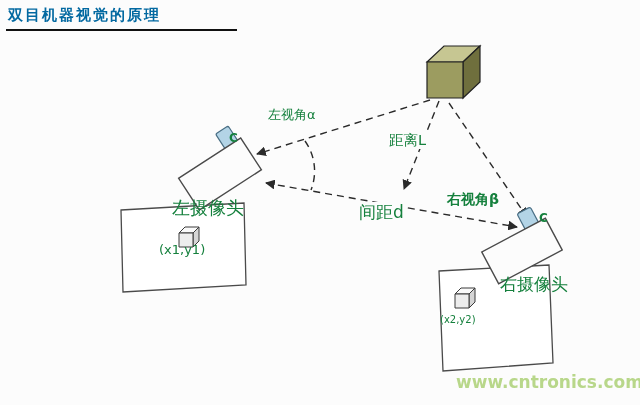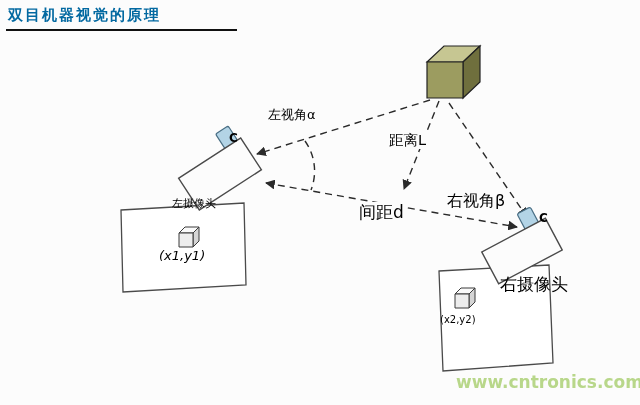--- a/index.html
+++ b/index.html
@@ -9,31 +9,31 @@
     font-family:"DejaVu Sans","Liberation Sans",sans-serif;
   }
   .stage svg { position:absolute; left:0; top:0; }
   .page-title {
     position:absolute; left:8px; top:6px;
     font-size:15px; font-weight:700; letter-spacing:2px; color:#0369a1;
   }
   .title-underline {
     position:absolute; left:6px; top:29px; width:231px; height:2px; background:#111;
   }
-  .lbl { position:absolute; color:#000000; white-space:nowrap; line-height:1.2; }
+  .lbl { position:absolute; color:#15803d; white-space:nowrap; line-height:1.2; }
   .bg  { background:#fcfcfc; padding:0 2px;text-align:right; }
   .lbl-left-view  { left:268px; top:107px; font-size:13px; }
   .lbl-distance   { left:387px; top:132px; font-size:14.5px; }
   .lbl-spacing    { left:357px; top:202px; font-size:17px; }
-  .lbl-right-view { left:447px; top:191px; font-size:16px; }
-  .lbl-left-cam   { left:172px; top:197px; font-size:11px; }
+  .lbl-right-view { left:447px; top:191px; font-size:14px;font-weight:bold; }
+  .lbl-left-cam   { left:172px; top:197px; font-size:18px; }
   .lbl-right-cam  { left:500px; top:274px; font-size:17px; }
   .lbl-c-left     { left:229px; top:131px; font-size:12px; font-weight:600; }
   .lbl-c-right    { left:539px; top:211px; font-size:12px; font-weight:600; }
-  .lbl-p1         { left:159px; top:248px; font-size:13px;font-style:italic; }
+  .lbl-p1         { left:159px; top:242px; font-size:13px; }
   .lbl-p2         { left:440px; top:314px; font-size:10px; }
   .watermark {
     position:absolute; left:456px; top:372px;
     font-size:17px; font-weight:600; color:#b8d78a;
   }
   .plane { fill:#ffffff; stroke:#4a4a4a; stroke-width:1.3; }
   .dash  { stroke:#2a2a2a; stroke-width:1.4; stroke-dasharray:7 5; fill:none; }
   .cam-body { fill:#fcfcfc; stroke:#4a4a4a; stroke-width:1.4; }
   .cam-lens { fill:#b3d4e6; stroke:#4a6f85; stroke-width:1.2; }
   .mini { stroke:#3a3a3a; stroke-width:1; }

